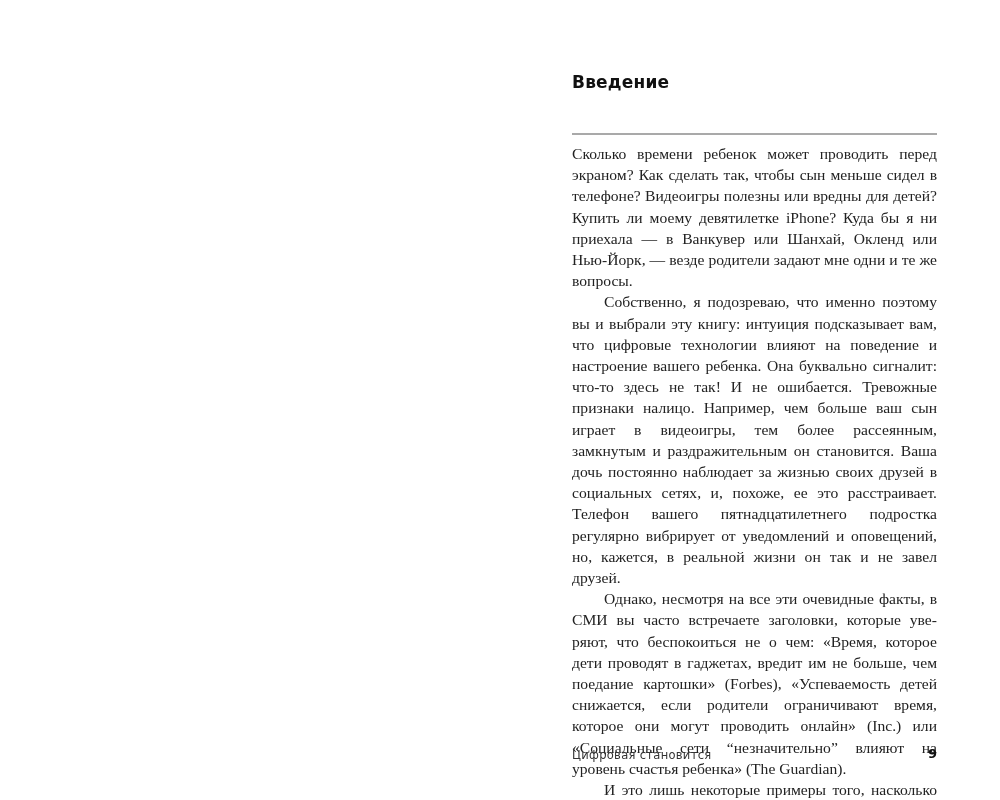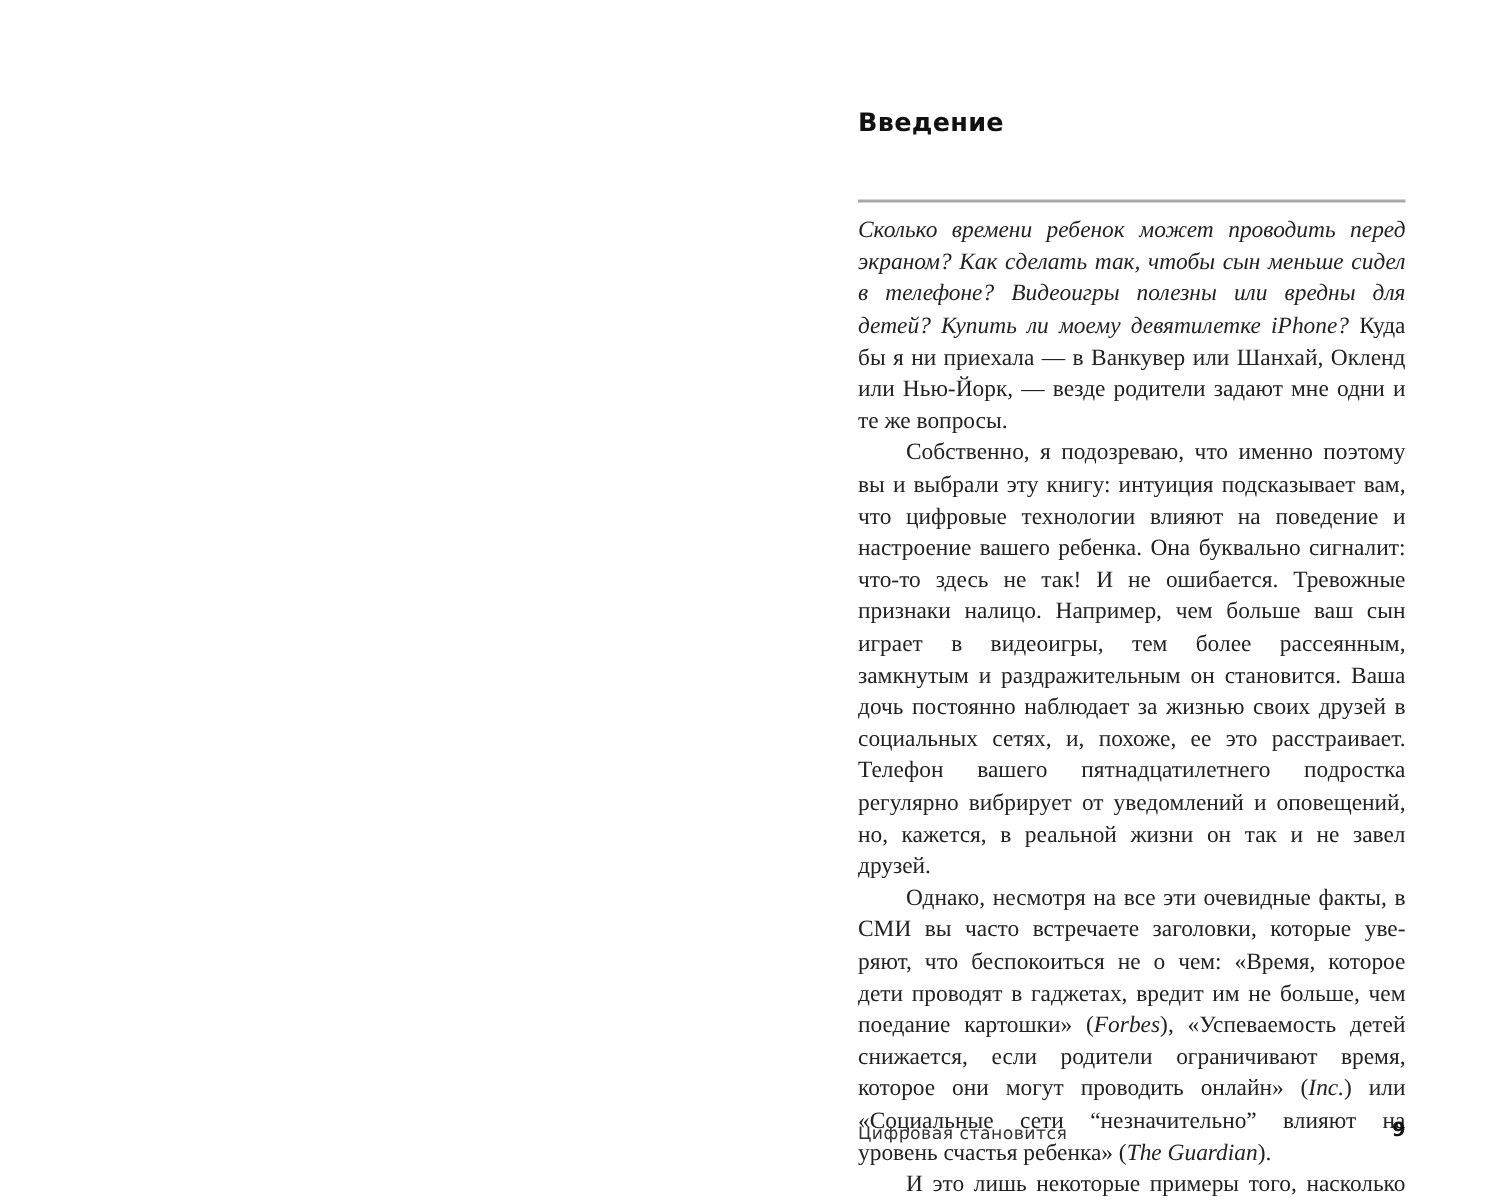--- a/index.html
+++ b/index.html
@@ -57,21 +57,20 @@
     }
     .body-text p {
       margin: 0;
       padding: 0;
       text-align: justify;
     }
     .body-text p.indent {
       text-indent: 32px;
     }
     .body-text .it {
-      font-style: italic;
       margin-top: 36px;
     }
     .footer-title {
       position: absolute;
       left: 72px;
       top: 748px;
       font-family: "DejaVu Sans", sans-serif;
       font-size: 11.5px;
       color: #333333;
       letter-spacing: 0.3px;

